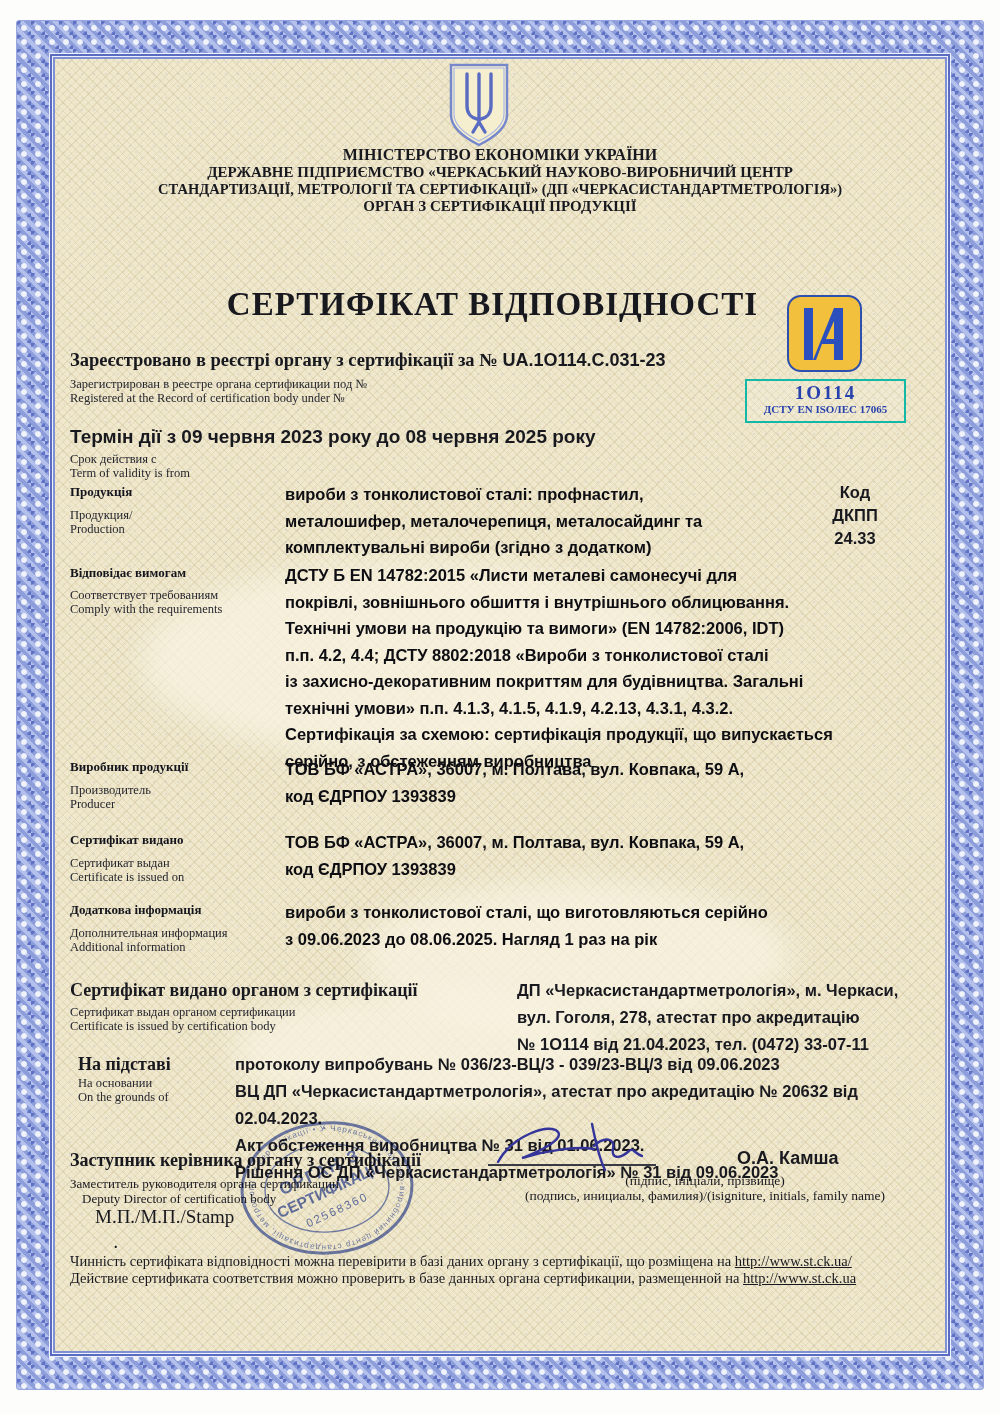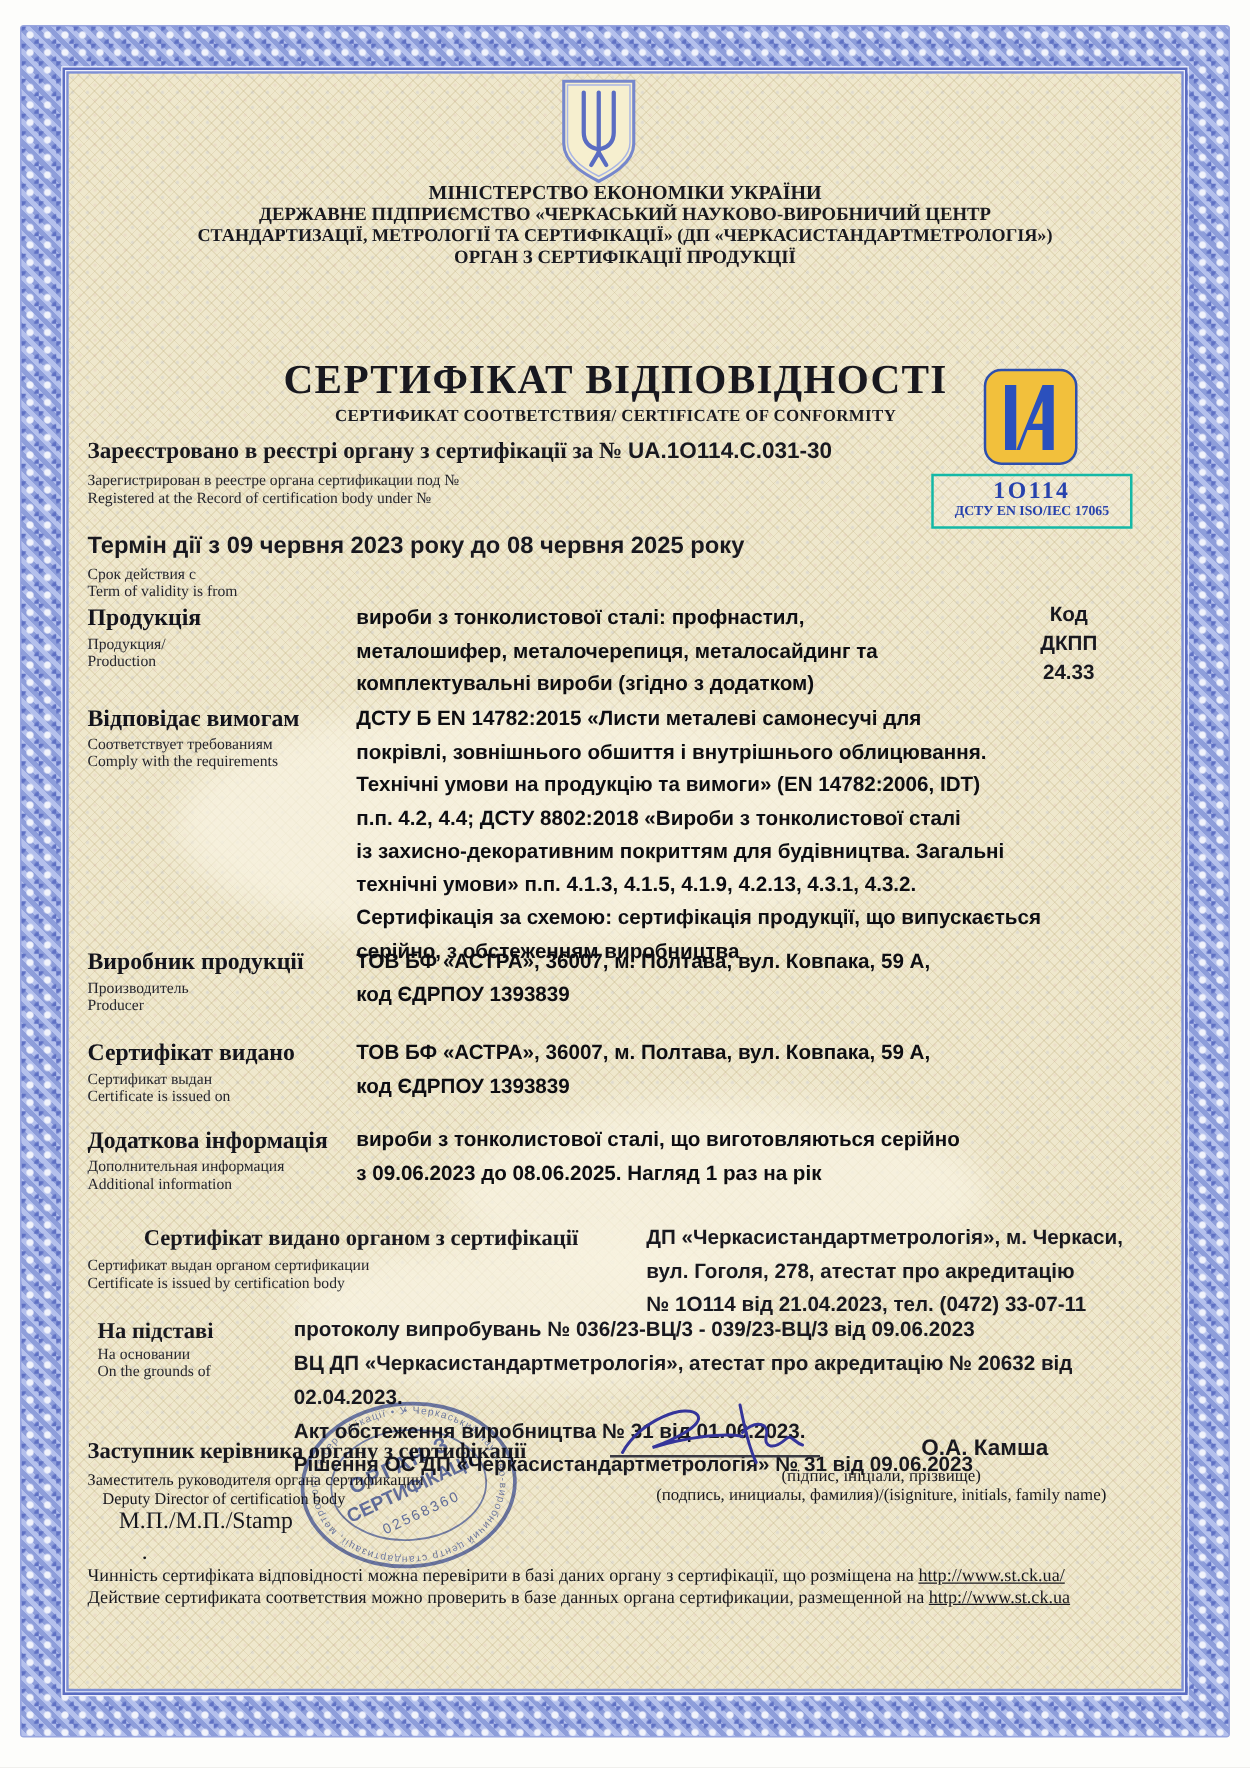--- a/index.html
+++ b/index.html
@@ -26,21 +26,21 @@
     background-size:12px 12px,12px 12px,auto,auto;}
   .cloud{position:absolute;border-radius:50%;filter:blur(14px);background:rgba(248,243,226,.75);z-index:1;}
   
   .abs{position:absolute;z-index:3;}
   .ser-b{font-family:"Liberation Serif","DejaVu Serif",serif;font-weight:bold;}
   .ser{font-family:"Liberation Serif","DejaVu Serif",serif;}
   .sans-b{font-family:"Liberation Sans","DejaVu Sans",sans-serif;font-weight:bold;}
   .preline{white-space:pre-line;}
   .ctr{text-align:center;}
   .sub{font-size:12.5px;color:#26262e;line-height:14px;text-align:right;}
-  .lbl{font-size:19px;color:#14141c;}
+  .lbl{font-size:13px;color:#14141c;}
   .val{font-size:16.5px;line-height:26.5px;color:#0d0d12;}
   .url{text-decoration:underline;}
   
   .naau{position:absolute;left:787px;top:295px;width:71px;height:73px;background:#f2c03c;
         border:2px solid #2d4fae;border-radius:14px;z-index:3;}
   .codebox{position:absolute;left:745px;top:379px;width:157px;height:40px;border:2px solid #14b8a6;
         color:#2742ad;text-align:center;z-index:3;background:rgba(255,255,255,.12);}
   .codebox .l1{font-size:19px;font-weight:bold;letter-spacing:2px;line-height:21px;margin-top:1px;}
   .codebox .l2{font-size:11px;font-weight:bold;line-height:13px;}
   .stamp{position:absolute;left:237px;top:1118px;width:180px;height:140px;z-index:5;
@@ -69,35 +69,34 @@
       <path d="M26 70 L32 60 L38 70"></path>
     </g>
   </svg>
 
   <div class="abs ser-b ctr" style="left:70px;top:146px;width:860px;font-size:16px;">МІНІСТЕРСТВО ЕКОНОМІКИ УКРАЇНИ</div>
   <div class="abs ser-b ctr" style="left:60px;top:181px;width:880px;font-size:14.5px;">СТАНДАРТИЗАЦІЇ, МЕТРОЛОГІЇ ТА СЕРТИФІКАЦІЇ» (ДП «ЧЕРКАСИСТАНДАРТМЕТРОЛОГІЯ»)</div>
   <div class="abs ser-b ctr" style="left:70px;top:164px;width:860px;font-size:15px;">ДЕРЖАВНЕ ПІДПРИЄМСТВО «ЧЕРКАСЬКИЙ НАУКОВО-ВИРОБНИЧИЙ ЦЕНТР</div>
   <div class="abs ser-b ctr" style="left:70px;top:198px;width:860px;font-size:15px;">ОРГАН З СЕРТИФІКАЦІЇ ПРОДУКЦІЇ</div>
 
   <div class="abs ser-b ctr" style="left:70px;top:286px;width:845px;font-size:33px;letter-spacing:1px;">СЕРТИФІКАТ ВІДПОВІДНОСТІ</div>
-  <div class="abs ser-b ctr" style="left:70px;top:325px;width:845px;font-size:13.5px;letter-spacing:.3px;">СЕРТИФИКАТ СООТВЕТСТВИЯ/ CERTIFICATE OF CONFORMITY</div>
 
   <div class="naau">
     <svg viewBox="0 0 71 73" style="width:100%;height:100%;">
       <rect x="15" y="11" width="9" height="52" fill="#2b50bd"></rect>
       <path d="M24 63 L45 11 H54 V63 H45 V47 H33 L27 63 Z M45 24 L37 42 H45 Z" fill="#2b50bd" fill-rule="evenodd"></path>
     </svg>
   </div>
   <div class="codebox ser-b">
     <div class="l1">1О114</div>
     <div class="l2">ДСТУ EN ISO/IEC 17065</div>
   </div>
 
   <div class="abs" style="left:70px;top:350px;width:700px;">
-    <span class="ser-b" style="font-size:18.5px;">Зареєстровано в реєстрі органу з сертифікації за № </span><span class="sans-b" style="font-size:18px;">UA.1О114.С.031-30</span>
+    <span class="ser-b" style="font-size:18.5px;">Зареєстровано в реєстрі органу з сертифікації за № </span><span class="sans-b" style="font-size:18px;">UA.1О114.С.031-23</span>
   </div>
   <div class="abs ser sub" style="left:70px;top:377px;">Зарегистрирован в реестре органа сертификации под №</div>
   <div class="abs ser sub" style="left:70px;top:391px;">Registered at the Record of certification body under №</div>
 
   <div class="abs sans-b" style="left:70px;top:426px;font-size:19px;">Термін дії з 09 червня 2023 року  до  08 червня 2025 року</div>
   <div class="abs ser sub" style="left:70px;top:452px;">Срок действия с</div>
   <div class="abs ser sub" style="left:70px;top:466px;">Term of validity is from</div>
 
   <div class="abs ser-b lbl" style="left:70px;top:484px;">Продукція</div>
   <div class="abs ser sub" style="left:70px;top:508px;">Продукция/</div>
@@ -132,21 +131,21 @@
   <div class="abs ser sub" style="left:70px;top:870px;">Certificate is issued on</div>
   <div class="abs sans-b val preline" style="left:285px;top:829px;width:560px;">ТОВ БФ «АСТРА», 36007, м. Полтава, вул. Ковпака, 59 А,
 код ЄДРПОУ 1393839</div>
 
   <div class="abs ser-b lbl" style="left:70px;top:902px;">Додаткова інформація</div>
   <div class="abs ser sub" style="left:70px;top:926px;">Дополнительная информация</div>
   <div class="abs ser sub" style="left:70px;top:940px;">Additional information</div>
   <div class="abs sans-b val preline" style="left:285px;top:899px;width:600px;">вироби з тонколистової сталі, що виготовляються серійно
 з 09.06.2023 до 08.06.2025. Нагляд 1 раз на рік</div>
 
-  <div class="abs ser-b" style="left:70px;top:980px;font-size:18px;margin-left:45px;">Сертифікат видано органом з сертифікації</div>
+  <div class="abs ser-b" style="left:70px;top:980px;font-size:18px;">Сертифікат видано органом з сертифікації</div>
   <div class="abs ser sub" style="left:70px;top:1005px;">Сертификат выдан органом сертификации</div>
   <div class="abs ser sub" style="left:70px;top:1019px;">Certificate is issued by certification body</div>
   <div class="abs sans-b preline" style="left:517px;top:977px;width:420px;font-size:16.5px;line-height:27px;">ДП «Черкасистандартметрологія», м. Черкаси,
 вул. Гоголя, 278, атестат про акредитацію
 № 1О114 від 21.04.2023, тел. (0472) 33-07-11</div>
 
   <div class="abs ser-b" style="left:78px;top:1054px;font-size:18px;">На підставі</div>
   <div class="abs ser sub" style="left:78px;top:1076px;">На основании</div>
   <div class="abs ser sub" style="left:78px;top:1090px;">On the grounds of</div>
   <div class="abs sans-b preline" style="left:235px;top:1051px;width:710px;font-size:16.5px;line-height:27px;">протоколу випробувань № 036/23-ВЦ/3 - 039/23-ВЦ/3 від 09.06.2023

